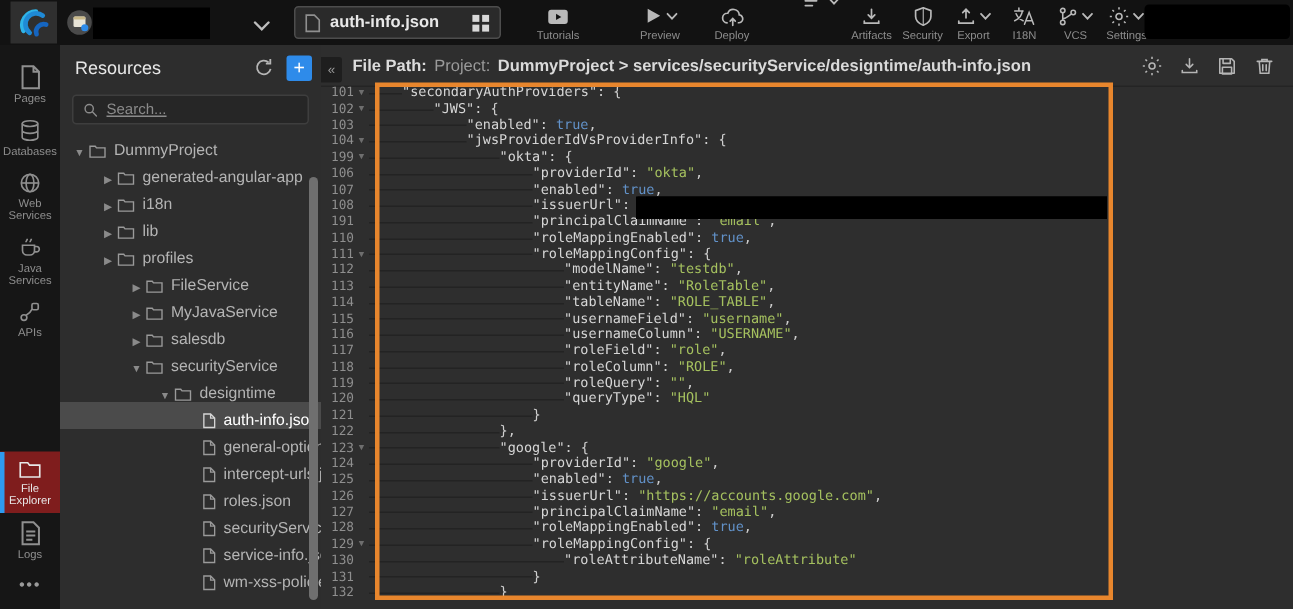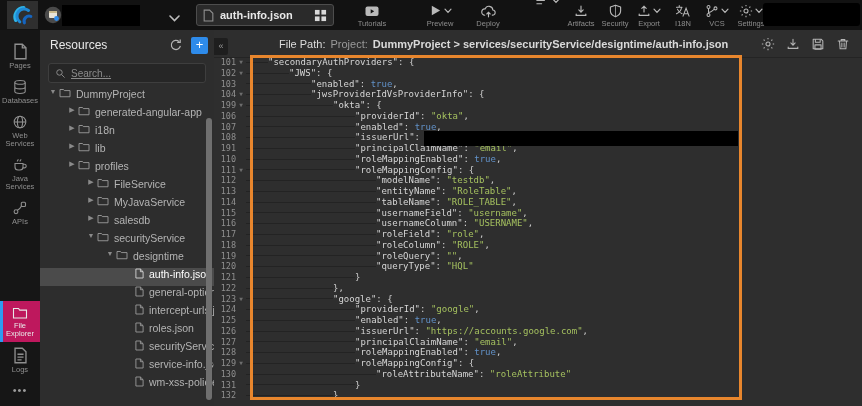--- a/index.html
+++ b/index.html
@@ -21,48 +21,48 @@
   .tb-item{display:flex;flex-direction:column;align-items:center;justify-content:center;width:34px;color:#b9b9b9;cursor:pointer;}
   .tb-item .ic-row{display:flex;align-items:center;height:15px;}
   .tb-item .lbl{font-size:7.5px;color:#8d8d8d;margin-top:1px;white-space:nowrap;}
   .chev{margin-left:2px;display:inline-flex;}
   
   .activity{position:absolute;left:0;top:30px;width:40px;height:376px;background:#161616;
             display:flex;flex-direction:column;align-items:stretch;padding-top:8px;box-sizing:border-box;}
   .act-item{display:flex;flex-direction:column;align-items:center;color:#8f8f8f;font-size:7.5px;
             line-height:8px;text-align:center;padding:5px 0 4px 0;cursor:pointer;}
   .act-item svg{margin-bottom:2px;}
-  .act-item.active{background:#be185d;color:#e8e8e8;box-shadow:inset 3px 0 0 #2e9bf0;}
+  .act-item.active{background:#7f1d1d;color:#e8e8e8;box-shadow:inset 3px 0 0 #2e9bf0;}
   .act-spacer{flex:1;}
   .act-more{color:#9a9a9a;text-align:center;font-size:11px;letter-spacing:1px;padding:6px 0 10px 0;cursor:pointer;}
   
   .resources{position:absolute;left:40px;top:30px;width:174px;height:376px;background:#2d2d2d;
              border-right:1px solid #222;overflow:hidden;}
   .res-head{height:26px;display:flex;align-items:center;padding:2px 6px 0 10px;}
   .res-title{flex:1;color:#e8e8e8;font-size:12px;}
   .res-refresh{color:#b5b5b5;margin-right:8px;cursor:pointer;display:flex;}
   .res-add{width:17px;height:17px;background:#2e8bea;border-radius:2px;color:#fff;font-size:13px;
            line-height:16px;text-align:center;cursor:pointer;}
   .collapse-tab{position:absolute;left:214px;top:38px;width:14px;height:17px;background:#1e1e1e;color:#9a9a9a;
                 font-size:9px;text-align:center;line-height:16px;cursor:pointer;z-index:7;border-radius:0 2px 2px 0;}
   .res-search{margin:5px 8px 2px 8px;height:18px;background:#262626;border:1px solid #3e3e3e;border-radius:3px;
               display:flex;align-items:center;padding:0 6px;color:#8b8b8b;font-size:10px;text-decoration:underline;}
   .res-search svg{margin-right:5px;flex:none;}
   .tree{margin-top:5px;}
-  .trow{height:18px;display:flex;align-items:flex-start;font-size:10.5px;color:#b4b4b4;white-space:nowrap;cursor:pointer;}
+  .trow{height:18px;display:flex;align-items:flex-end;font-size:10.5px;color:#b4b4b4;white-space:nowrap;cursor:pointer;}
   .trow.selected{background:#4b4b4b;color:#fff;}
   .t-arrow{width:10px;flex:none;text-align:center;color:#8a8a8a;font-size:7px;}
   .t-ico{flex:none;margin:0 5px 0 1px;display:flex;color:#9a9a9a;}
   .trow.selected .t-ico{color:#d5d5d5;}
   .res-scroll{position:absolute;right:2px;top:88px;width:6px;height:282px;background:#6f6f6f;border-radius:3px;}
   
   .editor{position:absolute;left:214px;top:30px;width:648px;height:376px;background:#2e2e2e;}
   .fpbar{height:27px;border-bottom:1px solid #242424;display:flex;align-items:center;
          padding:0 12px 0 21px;font-size:11px;}
-  .fp-l1{color:#dcdcdc;font-weight:normal;margin-right:5px;margin-left:44px;}
+  .fp-l1{color:#dcdcdc;font-weight:bold;margin-right:5px;}
   .fp-l2{color:#9a9a9a;margin-right:5px;}
   .fp-path{color:#dadada;font-weight:bold;}
   .fp-icons{margin-left:auto;display:flex;align-items:center;gap:11px;color:#b5b5b5;}
   .fp-icons span{display:flex;cursor:pointer;}
   .code{position:absolute;left:0;top:27px;width:648px;height:349px;overflow:hidden;
         font-family:"DejaVu Sans Mono",monospace;font-size:9px;line-height:10.75px;}
   .cline{height:10.75px;display:flex;white-space:pre;align-items:center;}
   .ln{width:22px;flex:none;text-align:right;color:#8f8f8f;font-size:8.5px;font-family:"DejaVu Sans Mono",monospace;}
   .fold{width:10px;flex:none;text-align:center;color:#6e6e6e;font-size:6px;}
   .ind{flex:none;height:0;border-top:1px solid #232323;}

